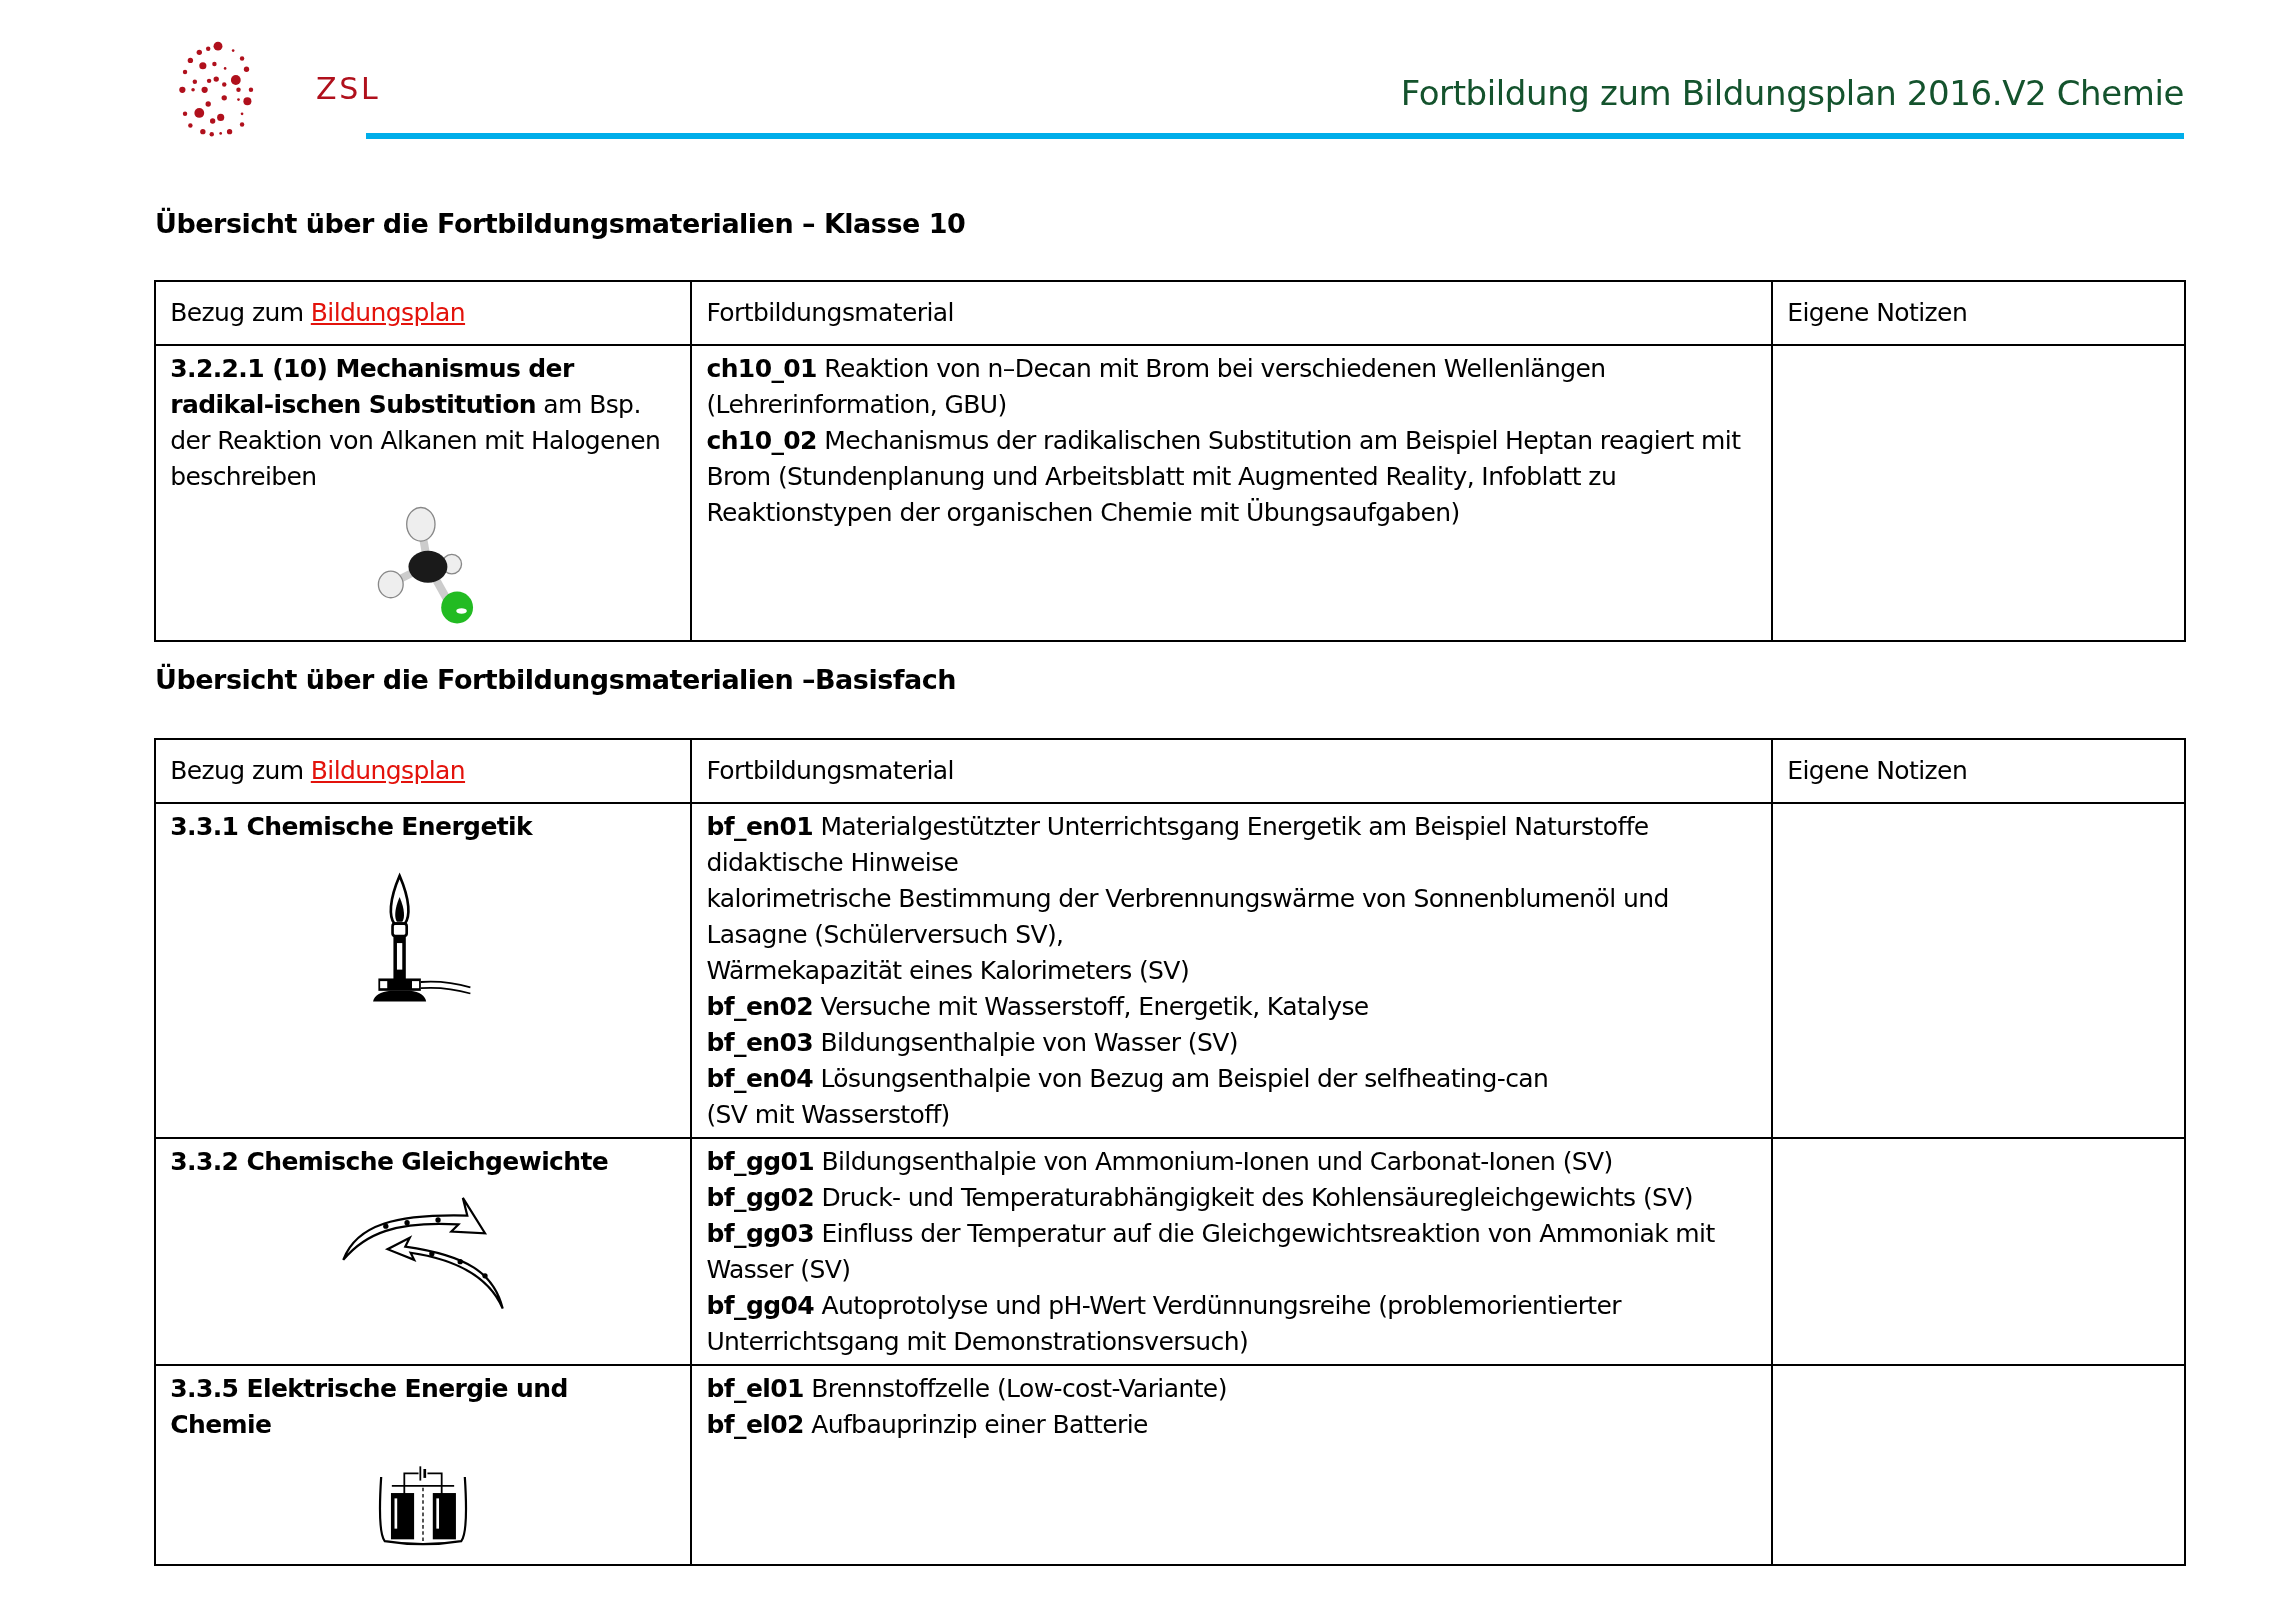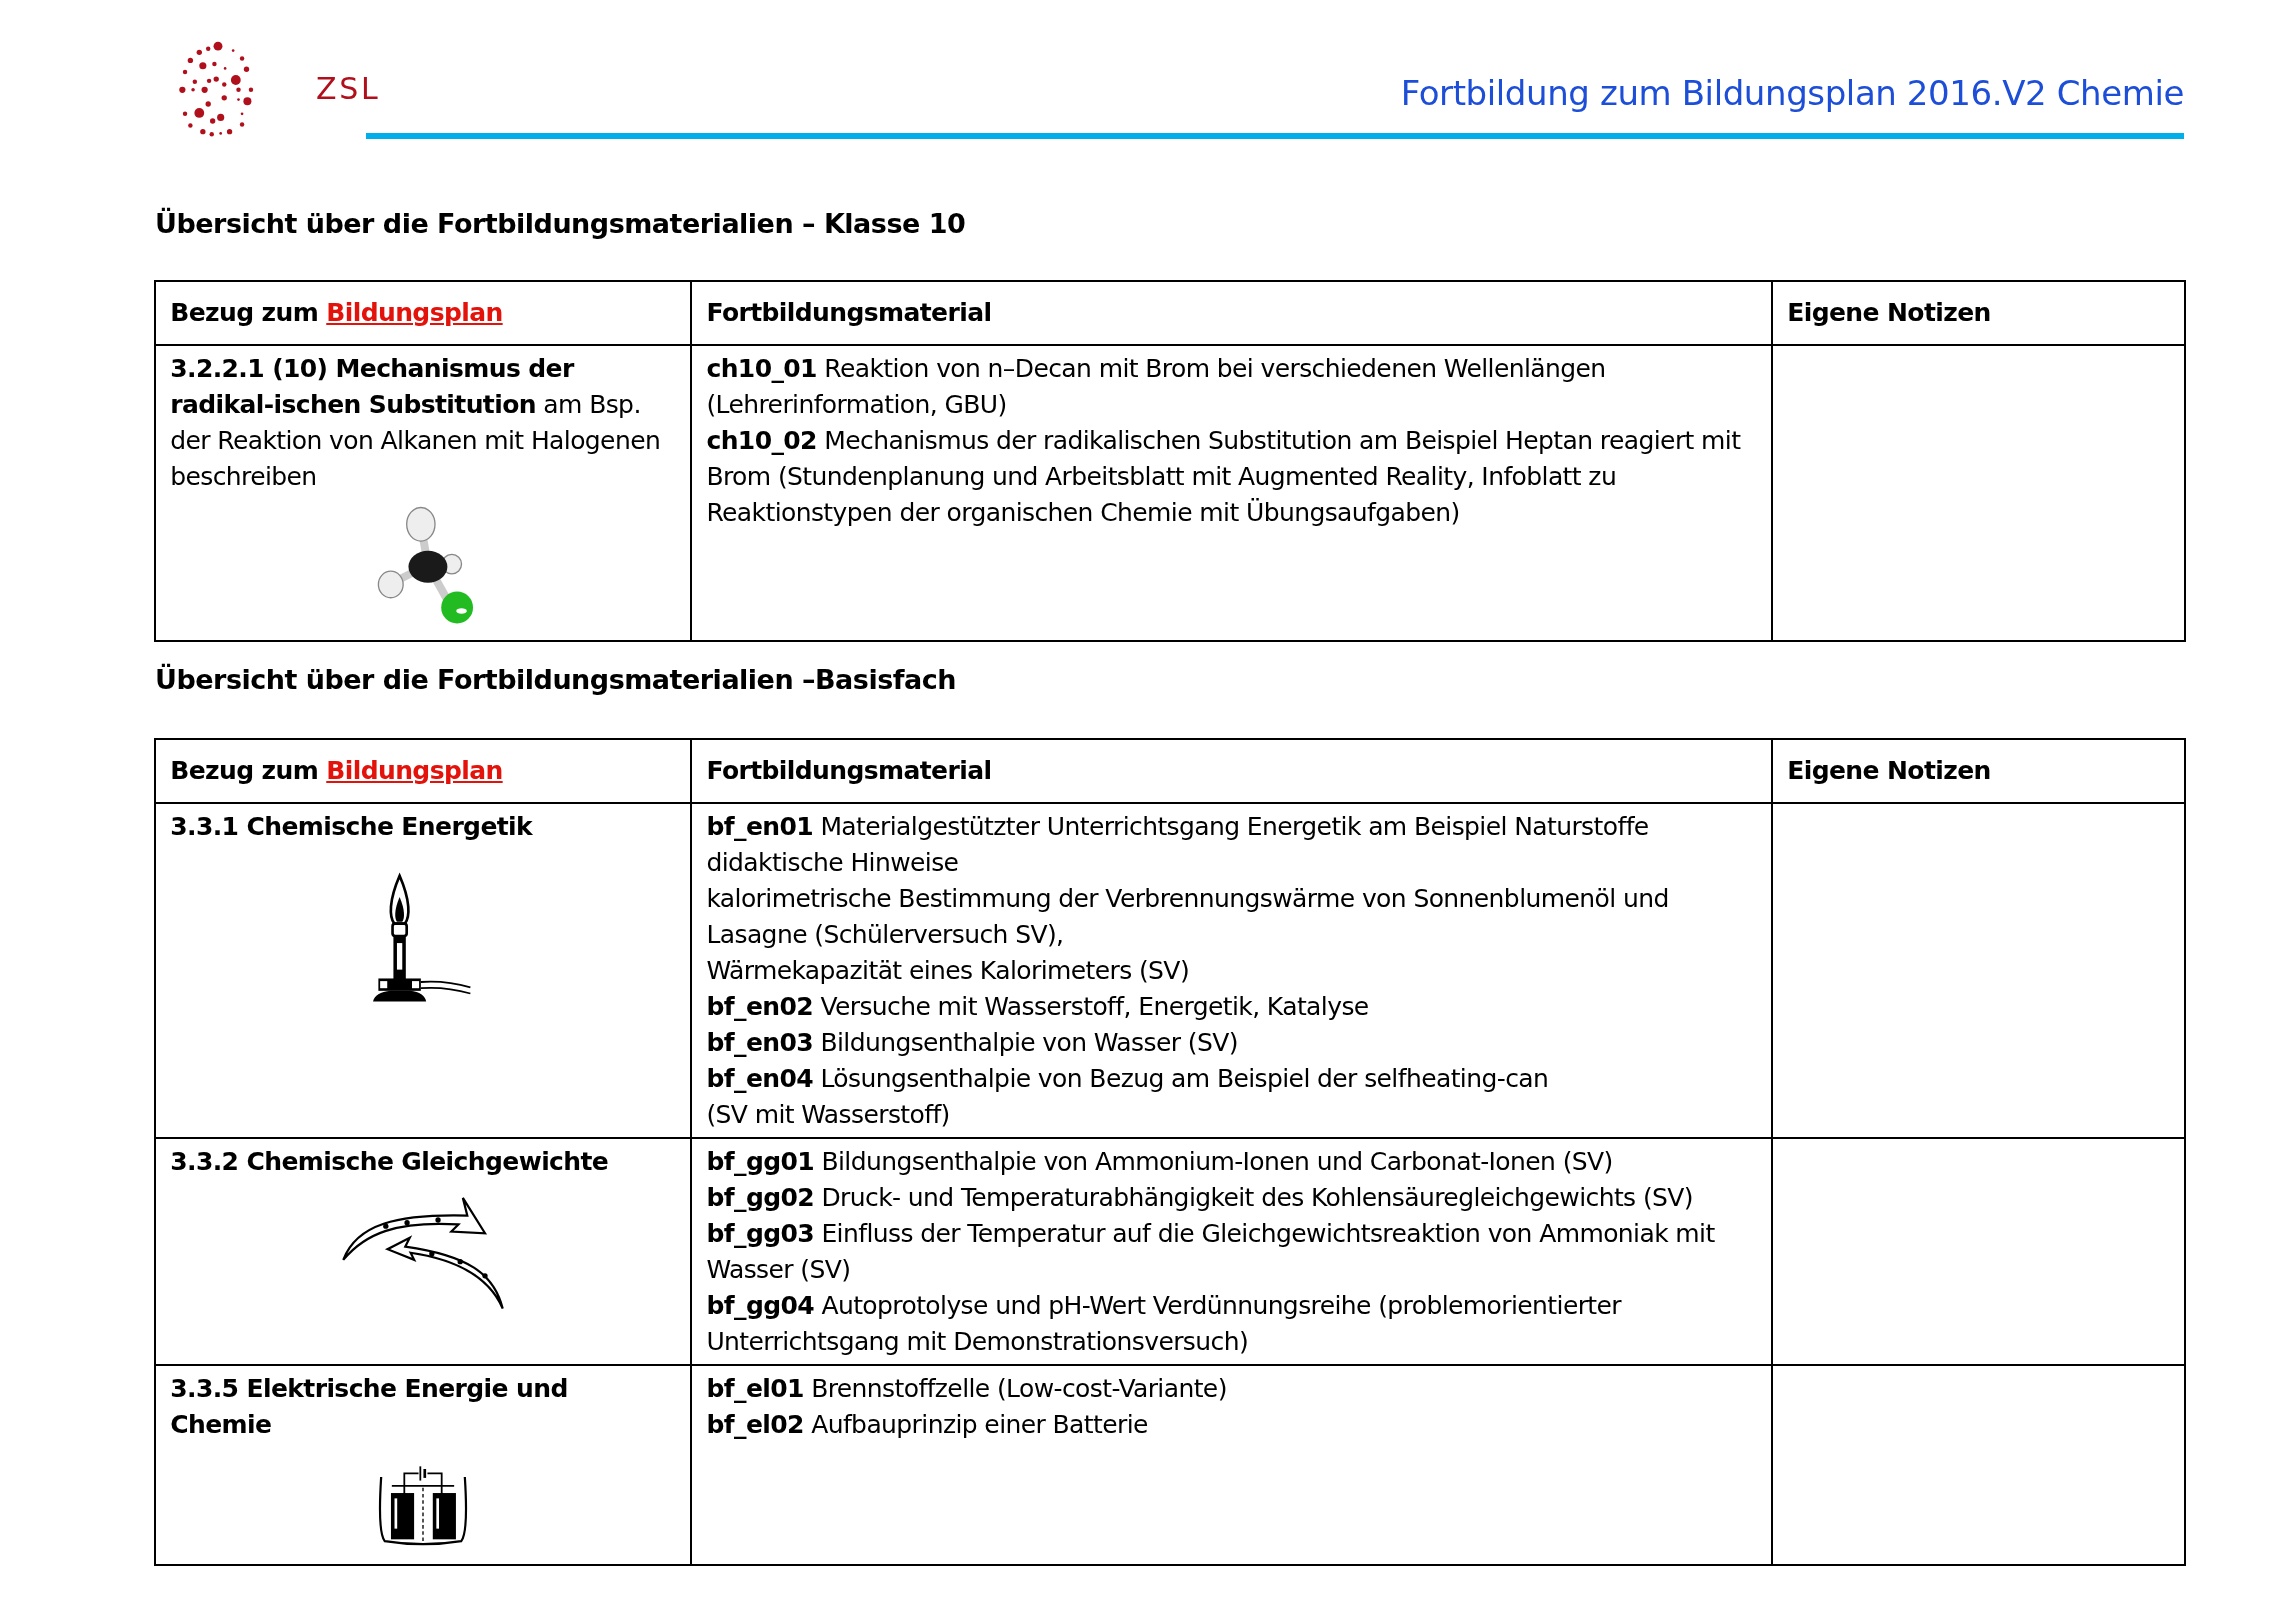--- a/index.html
+++ b/index.html
@@ -2,29 +2,29 @@
 <html style="font-size:14.2px"><head>
 <meta charset="utf-8">
 <style>
   html, body { margin: 0; padding: 0; background: #ffffff; }
   body { width: 2295px; height: 1624px; position: relative; overflow: hidden;
          font-family: "Liberation Sans", "DejaVu Sans", sans-serif; color: #000; }
   .logo { position: absolute; left: 169px; top: 39px; width: 178px; height: 98px; }
   .logo svg { position: absolute; left: 0; top: 0; }
   .logo-text { position: absolute; left: 107px; top: 32px; font-size: 30px; color: #b0101c;
                letter-spacing: 2.7px; font-family: "DejaVu Sans", sans-serif; margin-left: 40px; }
-  .doc-title { position: absolute; right: 111px; top: 73px; font-size: 34px; color: #1d4ed8;
+  .doc-title { position: absolute; right: 111px; top: 73px; font-size: 34px; color: #14532d;
                font-family: "DejaVu Sans", sans-serif; letter-spacing: -0.4px; }
   .header-rule { position: absolute; left: 366px; top: 133px; width: 1818px; height: 6.2px; background: #00aeea; }
   .section-heading { position: absolute; left: 155px; font-size: 27px; font-weight: bold;
                      font-family: "DejaVu Sans", sans-serif; letter-spacing: -0.5px; }
   table.overview { position: absolute; left: 154px; width: 2032px; border-collapse: collapse; table-layout: fixed; }
   table.overview td, table.overview th { border: 2.7px solid #000; vertical-align: top; padding: 5.3px 14.2px 3.6px 14.2px;
      font-size: 25px; line-height: 36px; font-family: "DejaVu Sans", sans-serif; letter-spacing: -0.6px; text-align: left; }
-  table.overview th { font-weight: bold; height: 55px; vertical-align: middle; padding-top: 3.6px; }
+  table.overview th { font-weight: normal; height: 55px; vertical-align: middle; padding-top: 3.6px; }
   .col1 { width: 513px; }
   .col2 { width: 1034px; }
   .col3 { width: 395px; }
   .red-link { color: #e3120b; text-decoration: underline; }
   .b { font-weight: bold; }
   .line { display: block; }
   .icon-wrap { display: block; margin-top: 12.4px; text-align: center; }
   .icon-wrap svg { display: inline-block; }
 </style>
 </head>

